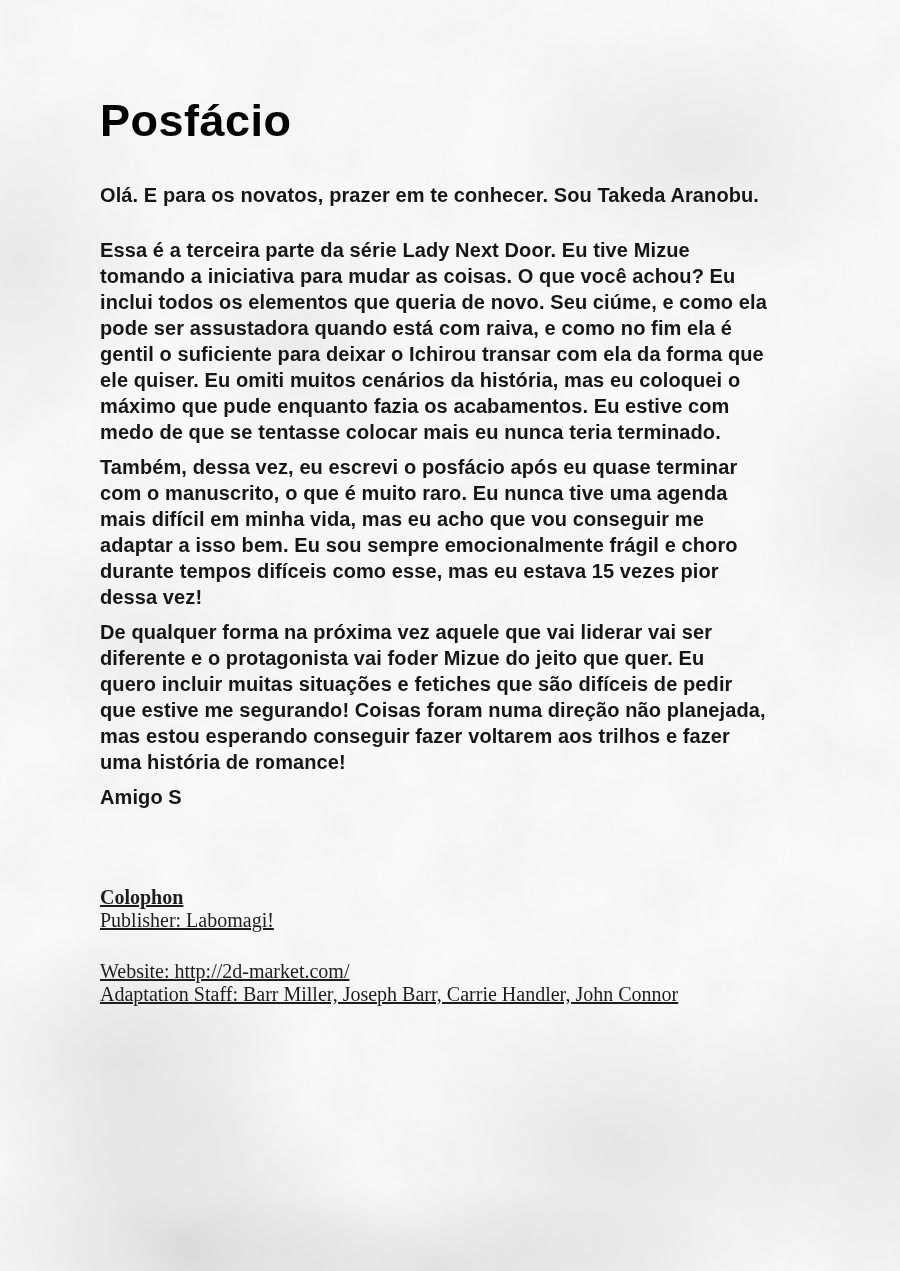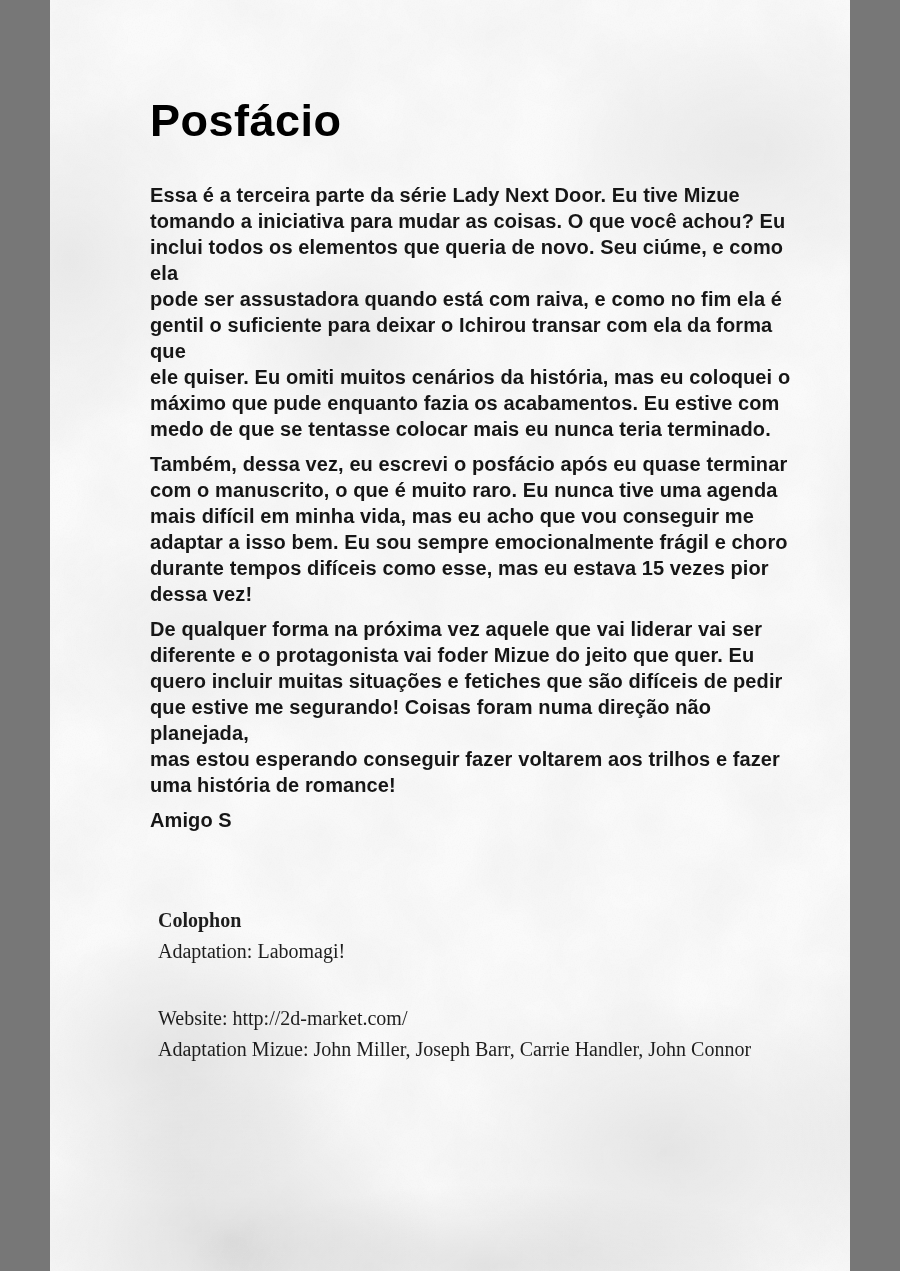--- a/index.html
+++ b/index.html
@@ -1,18 +1,18 @@
 <!DOCTYPE html>
 <html><head>
 <meta charset="utf-8">
 <style>
   html,body{margin:0;padding:0;background:#777;}
   .page{
     position:relative;
-    width:800px;height:1271px;
+    width:900px;height:1271px;
     margin:0 auto;
     overflow:hidden;
     color:#161616;
     background:
       radial-gradient(ellipse 260px 200px at 135px 1060px, rgba(0,0,0,0.10), transparent 70%),
       radial-gradient(ellipse 300px 240px at 180px 1240px, rgba(0,0,0,0.12), transparent 70%),
       radial-gradient(ellipse 320px 220px at 620px 1150px, rgba(0,0,0,0.09), transparent 70%),
       radial-gradient(ellipse 240px 300px at 880px 1120px, rgba(0,0,0,0.08), transparent 70%),
       radial-gradient(ellipse 300px 200px at 700px 150px, rgba(0,0,0,0.07), transparent 72%),
       radial-gradient(ellipse 200px 260px at 20px 260px,  rgba(0,0,0,0.07), transparent 72%),
@@ -47,21 +47,21 @@
   .para.greeting{margin-bottom:29px;}
   .para.signoff{margin-bottom:34px;}
   .thanks-heading{margin:0 0 32px 0;}
   .thanks-name{margin:0 0 76px 0;}
   .colophon{
     font-family:"Liberation Serif", serif;
     font-size:20px;
     line-height:23px;
     color:#1d1d1d;
   }
-  .colophon p{margin:8px;white-space:pre-line;}
+  .colophon p{margin:0;white-space:pre-line;text-decoration:underline;}
   .colophon .heading{font-weight:bold;}
   .colophon .indent{padding-left:68px;}
   .colophon-gap{height:28px;}
 </style>
 </head>
 <body>
 
 <div class="page">
 
   <div class="texture">
@@ -76,20 +76,21 @@
       </filter>
       <rect width="900" height="1271" filter="url(#clouds)"></rect>
       <rect width="900" height="1271" filter="url(#grain)" opacity="0.55"></rect>
     </svg>
   </div>
 
   <div class="content">
 
     <h1 class="title">Posfácio</h1>
 
+    <p class="para greeting">Olá. E para os novatos, prazer em te conhecer. Sou Takeda Aranobu.</p>
 
     <p class="para">Essa é a terceira parte da série Lady Next Door. Eu tive Mizue
 tomando a iniciativa para mudar as coisas. O que você achou? Eu
 inclui todos os elementos que queria de novo. Seu ciúme, e como ela
 pode ser assustadora quando está com raiva, e como no fim ela é
 gentil o suficiente para deixar o Ichirou transar com ela da forma que
 ele quiser. Eu omiti muitos cenários da história, mas eu coloquei o
 máximo que pude enquanto fazia os acabamentos. Eu estive com
 medo de que se tentasse colocar mais eu nunca teria terminado.</p>
 
@@ -106,22 +107,22 @@
 que estive me segurando! Coisas foram numa direção não planejada,
 mas estou esperando conseguir fazer voltarem aos trilhos e fazer
 uma história de romance!</p>
 
 
 
     <p class="para thanks-name">Amigo S</p>
 
     <div class="colophon">
       <p class="heading">Colophon</p>
-      <p>Adaptation: Labomagi!</p>
+      <p>Publisher: Labomagi!</p>
 
       <div class="colophon-gap"></div>
 
       <p>Website: http://2d-market.com/</p>
-      <p>Adaptation Mizue: John Miller, Joseph Barr, Carrie Handler, John Connor</p>
+      <p>Adaptation Staff: Barr Miller, Joseph Barr, Carrie Handler, John Connor</p>
     </div>
 
   </div>
 </div>
 
 </body></html>

